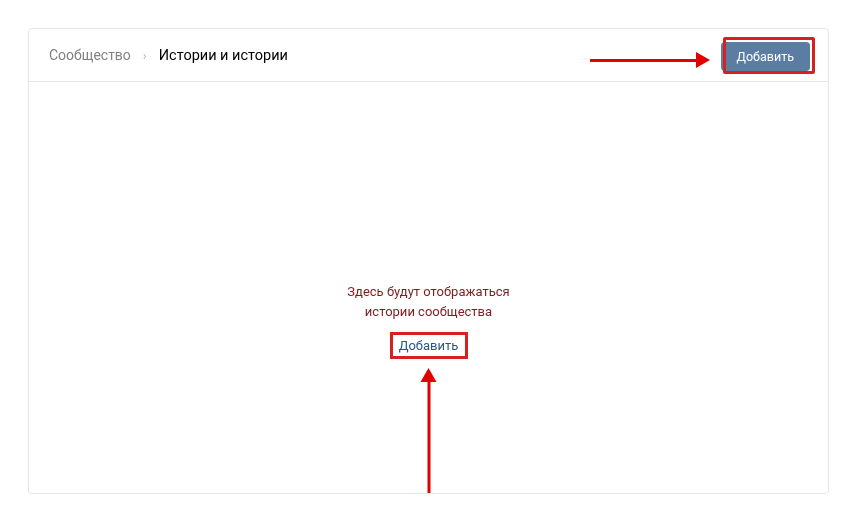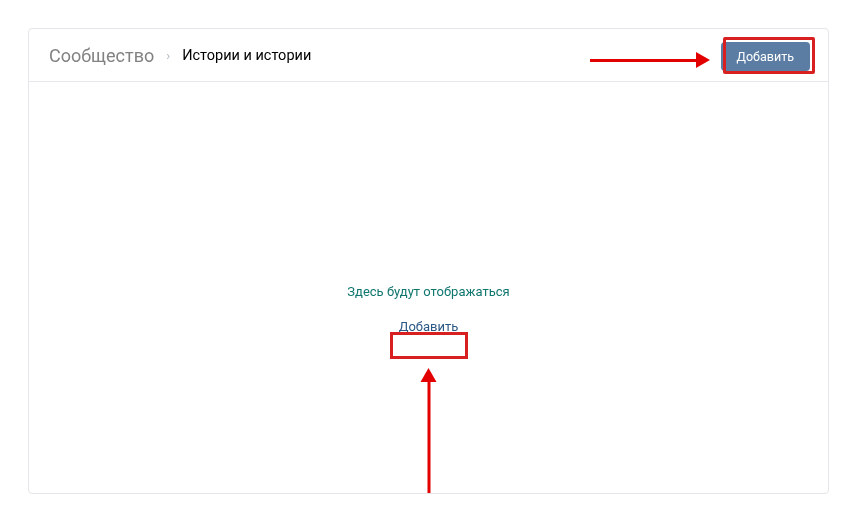--- a/index.html
+++ b/index.html
@@ -33,21 +33,21 @@
       padding: 0 20px;
       position: relative;
     }
     .breadcrumb {
       display: flex;
       align-items: center;
       gap: 12px;
     }
     .breadcrumb-link {
       color: #828282;
-      font-size: 18px;
+      font-size: 14px;
       cursor: default;
     }
     .breadcrumb-sep {
       color: #aeb7c2;
       font-size: 13px;
     }
     .breadcrumb-current {
       color: #000;
       font-size: 14.5px;
     }
@@ -79,21 +79,21 @@
       height: calc(100% - 53px);
     }
     .empty-state {
       position: absolute;
       left: 50%;
       top: 200px;
       transform: translateX(-50%);
       text-align: center;
     }
     .empty-text {
-      color: #0f766e;
+      color: #7f1d1d;
       font-size: 13px;
       line-height: 1.5;
       margin-bottom: 14px;
     }
     .empty-link {
       color: #2a5885;
       font-size: 13px;
       cursor: pointer;
       display: inline-block;
     }
@@ -177,20 +177,21 @@
     <div class="arrow-horizontal">
       <div class="shaft"></div>
       <div class="head"></div>
     </div>
   </div>
 
   <div class="content">
     <div class="empty-state">
       <div class="empty-text">
         <span>Здесь будут отображаться</span><br>
+        <span>истории сообщества</span>
       </div>
       <span class="empty-link">Добавить</span>
     </div>
     <div class="empty-link-highlight"></div>
     <div class="arrow-vertical">
       <div class="shaft"></div>
       <div class="head"></div>
     </div>
   </div>
 </div>

